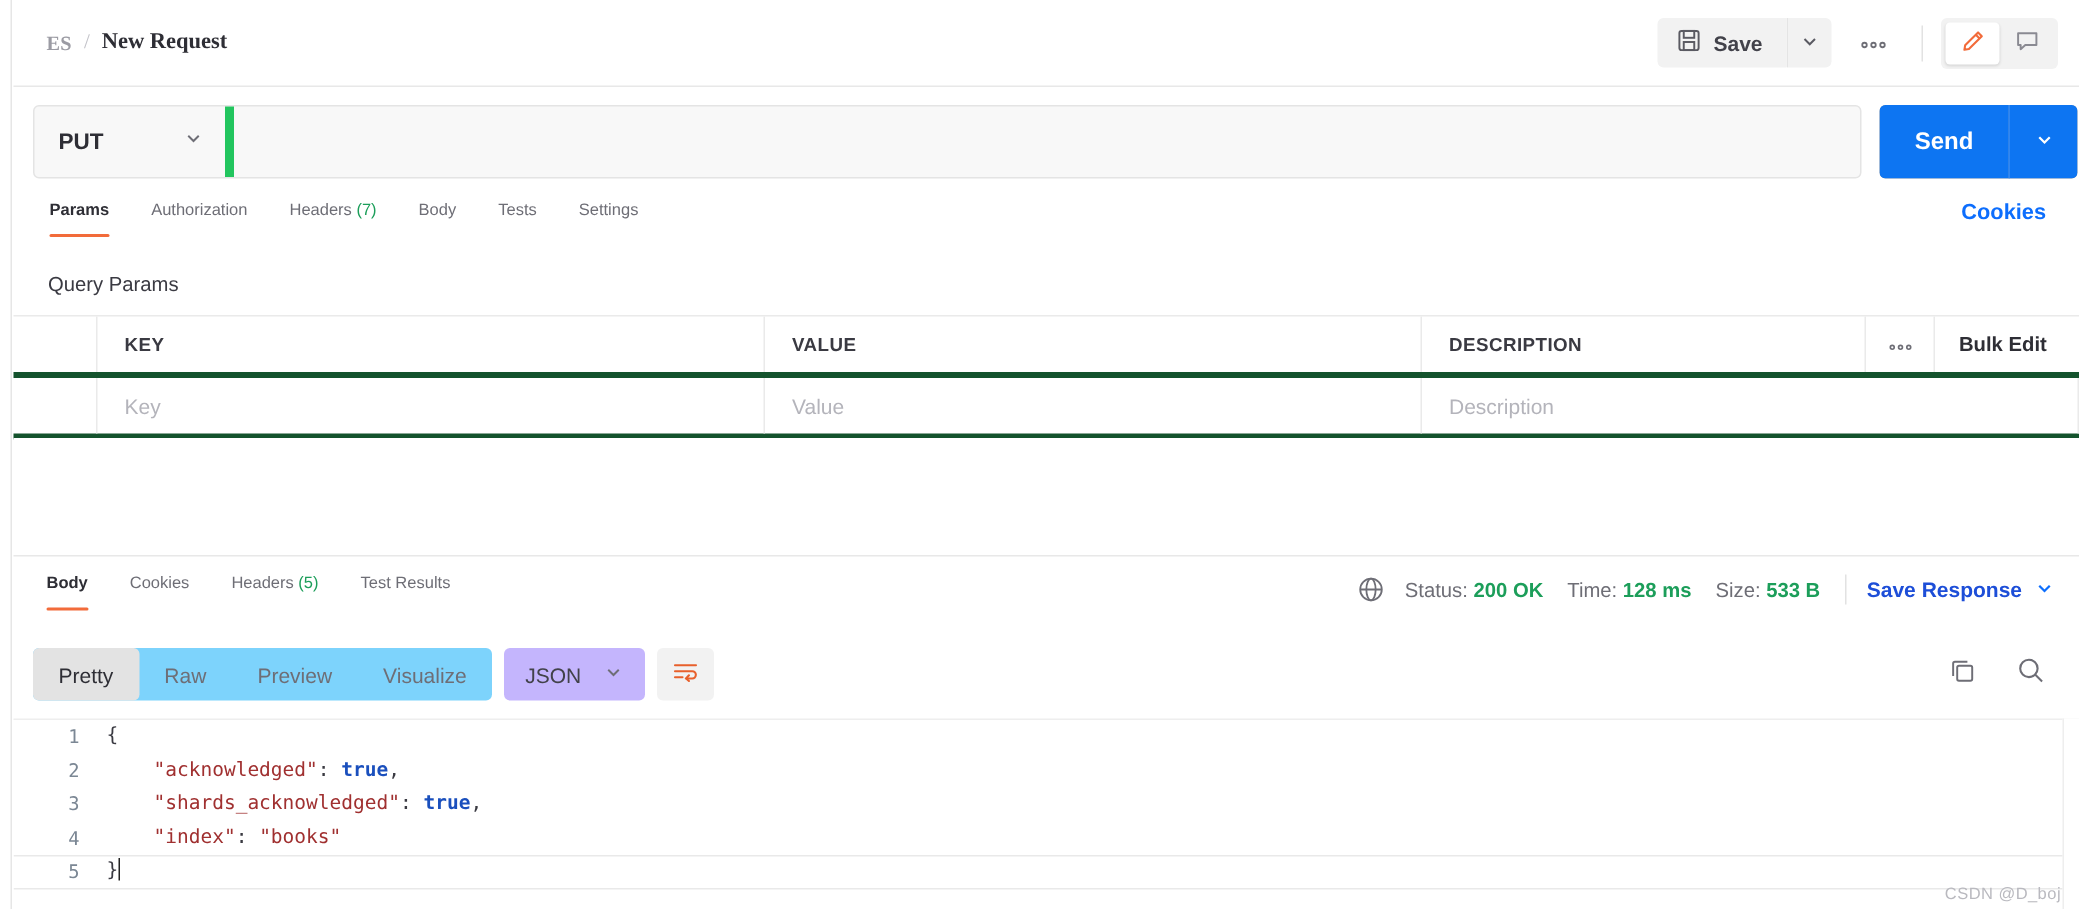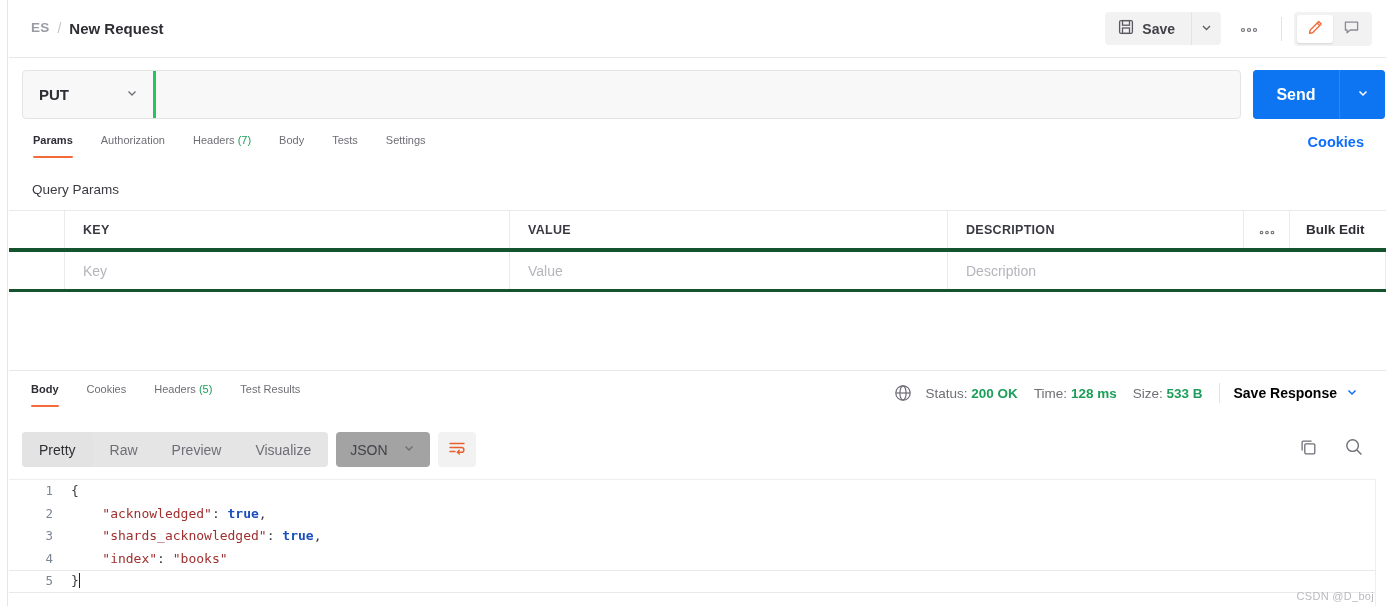--- a/index.html
+++ b/index.html
@@ -17,21 +17,21 @@
     position: absolute; left: 0; top: 0; width: 8px; height: 606px;
     background: #fff; border-right: 1px solid #e6e6e6;
   }
 
   
   .header {
     position: absolute; left: 9px; top: 0; right: 0; height: 58px;
     border-bottom: 1px solid #e8e8e8;
     display: flex; align-items: center;
   }
-  .breadcrumb { display: flex; align-items: flex-start; margin-left: 22px; gap: 8px; font-size: 14.5px; }
+  .breadcrumb { display: flex; align-items: flex-end; margin-left: 22px; gap: 8px; font-size: 14.5px; font-family: Liberation Serif, serif; }
   .bc-collection { color: #9b9ba3; font-weight: 600; font-size: 13.5px; letter-spacing: .2px; }
   .bc-sep { color: #c2c2c8; font-size: 14px; }
   .bc-title { color: #2e2e35; font-weight: 700; font-size: 15px; }
 
   .header-right {
     margin-left: auto; display: flex; align-items: center; gap: 0; padding-right: 14px;
   }
   .save-group { display: flex; align-items: center; }
   .btn-save {
     display: flex; align-items: center; gap: 8px;
@@ -60,21 +60,21 @@
   .toggle-btn.active { background: #ffffff; box-shadow: 0 1px 2px rgba(0,0,0,.12); }
 
   
   .urlbar {
     position: absolute; left: 22px; top: 70px; width: 1219px; height: 49px;
     display: flex; align-items: stretch;
     background: #f8f8f8; border: 1px solid #e4e4e4; border-radius: 4px;
   }
   .method-select {
     width: 133px; display: flex; align-items: center; justify-content: space-between;
-    padding: 0 14px 0 16px; border-right: 3px solid #22c55e; cursor: pointer;
+    padding: 0 14px 0 16px; border-right: 6px solid #22c55e; cursor: pointer;
   }
   .method-label { font-size: 15px; font-weight: 700; color: #2e2e35; }
   .url-input {
     flex: 1; display: flex; align-items: center; padding-left: 18px;
     font-size: 15px; color: #2e2e35; cursor: text;
   }
   .send-group {
     position: absolute; left: 1253px; top: 70px; display: flex; align-items: stretch;
     height: 49px; border-radius: 4px; overflow: hidden; background: #a3a3a3;
   }
@@ -127,39 +127,39 @@
   .pplaceholder { font-size: 14px; color: #b4b4bb; }
   .params-spacer { position: absolute; left: 9px; top: 292px; right: 0; height: 78px; background: #fff; }
 
   
   .res-divider { position: absolute; left: 9px; top: 370px; right: 0; height: 1px; background: #e8e8e8; }
   .res-tabs {
     position: absolute; left: 9px; top: 381px; right: 0; height: 36px; display: flex; align-items: flex-start;
   }
   .res-tabs .tab:first-child { margin-left: 8px; }
   .res-meta {
-    margin-left: auto; display: flex; align-items: center; gap: 0; padding-right: 27px; padding-top: 2px;
+    margin-left: auto; display: flex; align-items: center; gap: 0; padding-right: 16px; padding-top: 2px;
   }
   .globe-icon { margin-right: 14px; color: #6e6e76; display: flex; }
   .meta-item { font-size: 13.5px; color: #6e6e76; margin-right: 16px; white-space: nowrap; }
   .meta-item .val { color: #1c9e5a; font-weight: 600; }
   .meta-divider { width: 1px; height: 20px; background: #e2e2e2; margin: 0 14px 0 0; }
-  .save-response { color: #000000; font-size: 14px; font-weight: 700; cursor: pointer; display: flex; align-items: center; gap: 8px; }
+  .save-response { color: #1d4ed8; font-size: 14px; font-weight: 700; cursor: pointer; display: flex; align-items: center; gap: 8px; }
 
   
   .res-toolbar { position: absolute; left: 22px; top: 432px; display: flex; align-items: center; gap: 8px; }
-  .seg { display: flex; align-items: flex-start; background: #e5e5e5; border-radius: 4px; height: 35px; }
+  .seg { display: flex; align-items: flex-start; background: #7dd3fc; border-radius: 4px; height: 35px; }
   .seg-btn {
     height: 35px; padding: 0 17px; border: none; background: transparent; border-radius: 4px;
     font-size: 14px; color: #6e6e76; cursor: pointer;
   }
   .seg-btn.active { background: #e3e3e3; color: #2e2e35; }
   .fmt-select {
     display: flex; align-items: center; gap: 14px; height: 35px; padding: 0 14px;
-    background: #a3a3a3; border-radius: 4px; font-size: 14px; color: #42424a; cursor: pointer;
+    background: #c4b5fd; border-radius: 4px; font-size: 14px; color: #42424a; cursor: pointer;
   }
   .wrap-btn {
     width: 38px; height: 35px; background: #f2f2f2; border: none; border-radius: 4px;
     display: flex; align-items: center; justify-content: center; cursor: pointer;
   }
   .res-tools-right { position: absolute; right: 22px; top: 437px; display: flex; align-items: center; gap: 26px; }
   .icon-btn { border: none; background: transparent; cursor: pointer; color: #6e6e76; display: flex; }
 
   
   .code-wrap {

